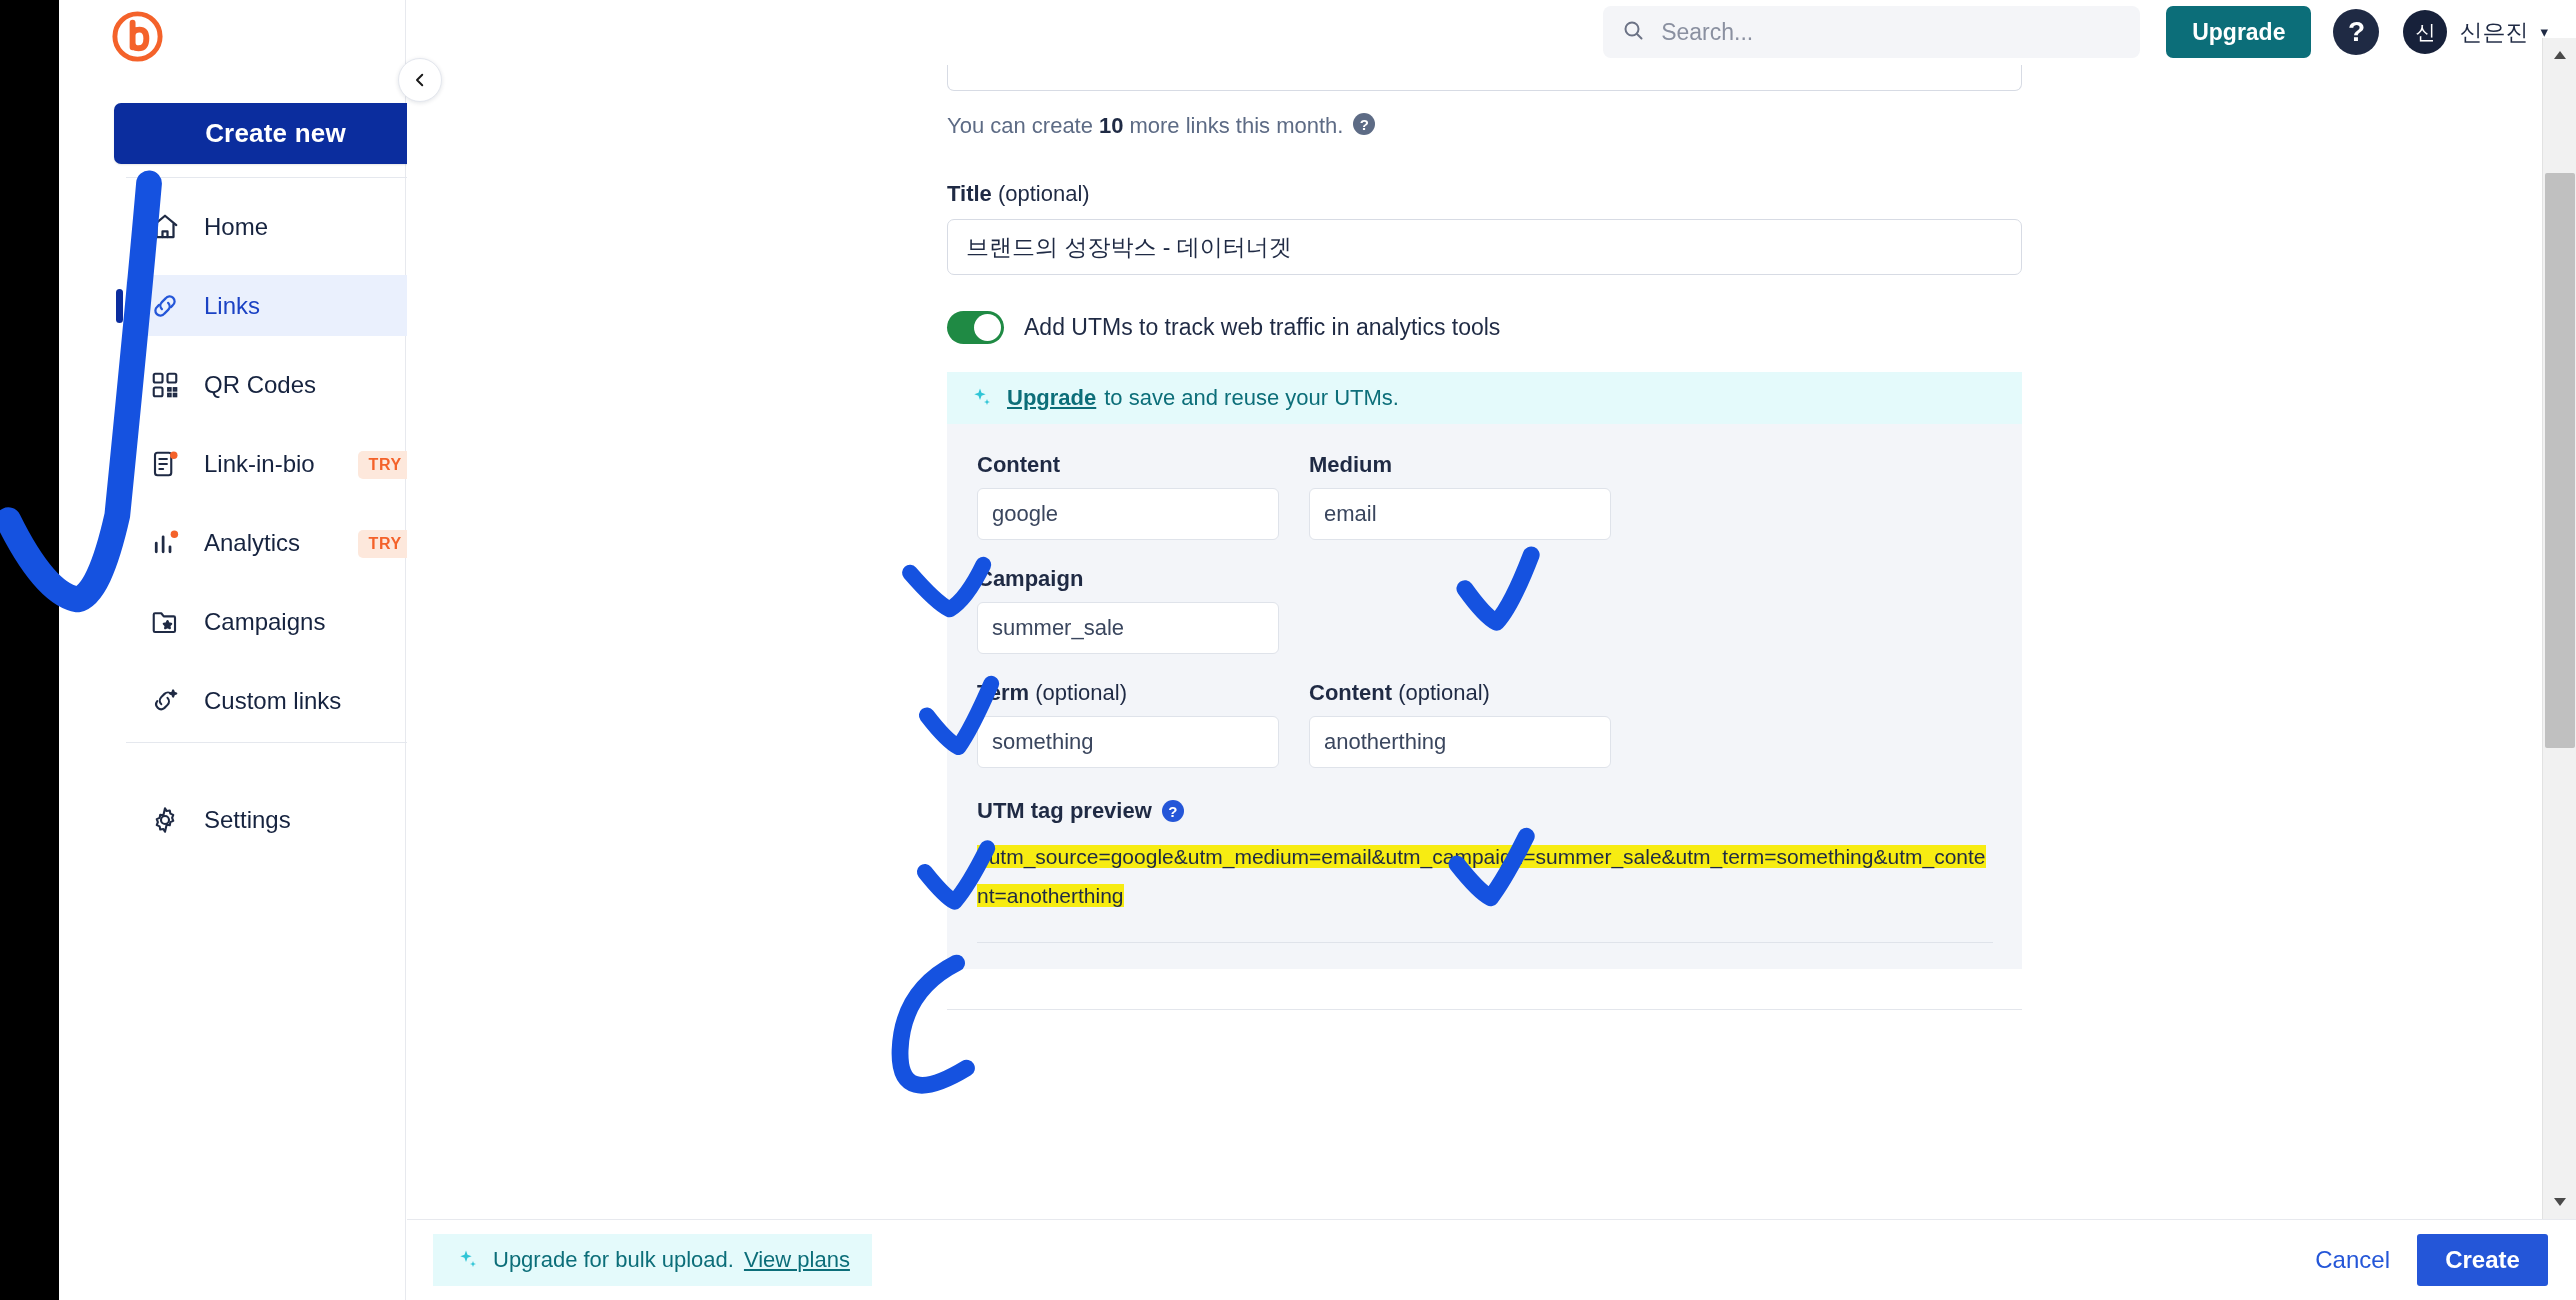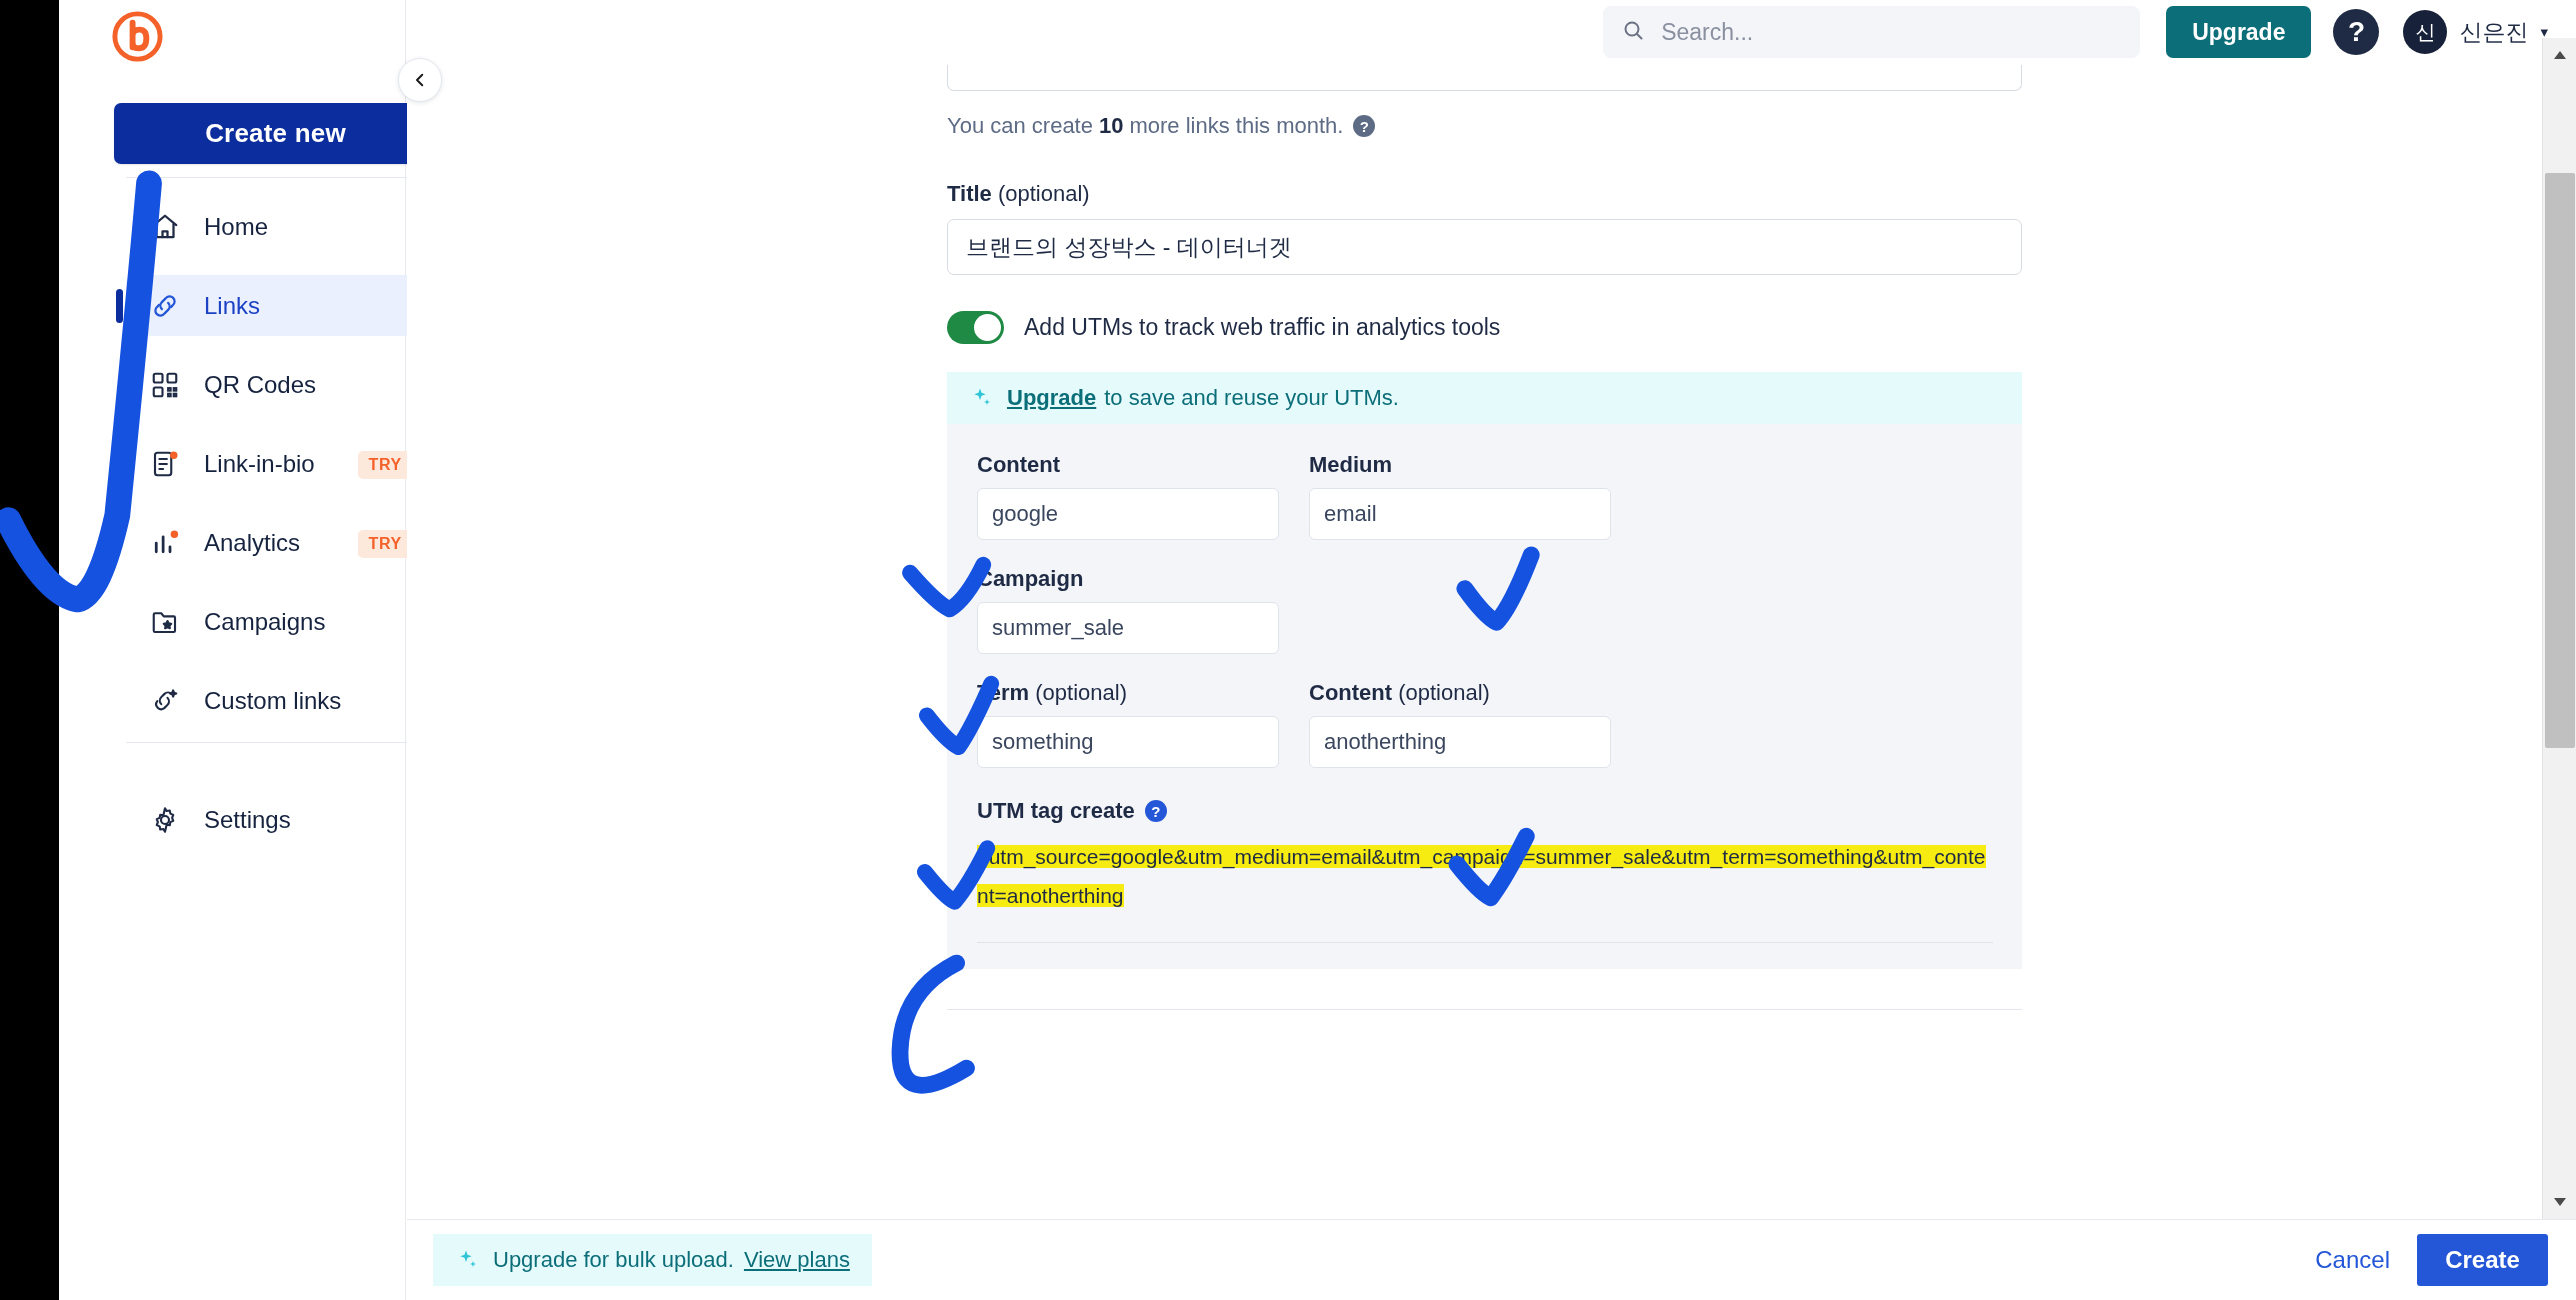--- a/index.html
+++ b/index.html
@@ -106,21 +106,21 @@
     background:#ffffff; overflow:hidden;
   }
   .form-col { position:absolute; left:540px; top:0; width:1075px; }
 
   .clipped-input {
     width:1075px; height:28px; border:1px solid #d7dbe4; border-top:none;
     border-radius:0 0 7px 7px; background:#fff; margin-top:-2px;
   }
 
   .limit-line {
-    margin-top:22px; font-size:22px; color:#5d6b85; display:flex; align-items:center;
+    margin-top:22px; font-size:22px; color:#5d6b85; display:flex; align-items:flex-start;
   }
   .limit-line b { color:#1f2a44; font-weight:700; margin:0 6px; }
   .q-badge {
     display:inline-flex; align-items:center; justify-content:center;
     width:22px; height:22px; border-radius:50%;
     background:#5d6b85; color:#fff; font-size:15px; font-weight:700;
     margin-left:10px; cursor:pointer;
   }
   .q-badge.blue { background:#2456d8; }
 
@@ -433,21 +433,21 @@
           </div>
           <div class="utm-col wide">
             <div class="utm-lab">
               <span>Content</span><span class="opt"> (optional)</span>
             </div>
             <div class="utm-input">anotherthing</div>
           </div>
         </div>
 
         <div class="preview-lab">
-          <span>UTM tag create</span>
+          <span>UTM tag preview</span>
           <span class="q-badge blue">?</span>
         </div>
         <div class="preview-text"><span class="hl">?utm_source=google&amp;utm_medium=email&amp;utm_campaign=summer_sale&amp;utm_term=something&amp;utm_content=anotherthing</span></div>
 
         <div class="panel-divider"></div>
 
       </div>
 
       <div class="bottom-rule"></div>
     </div>

